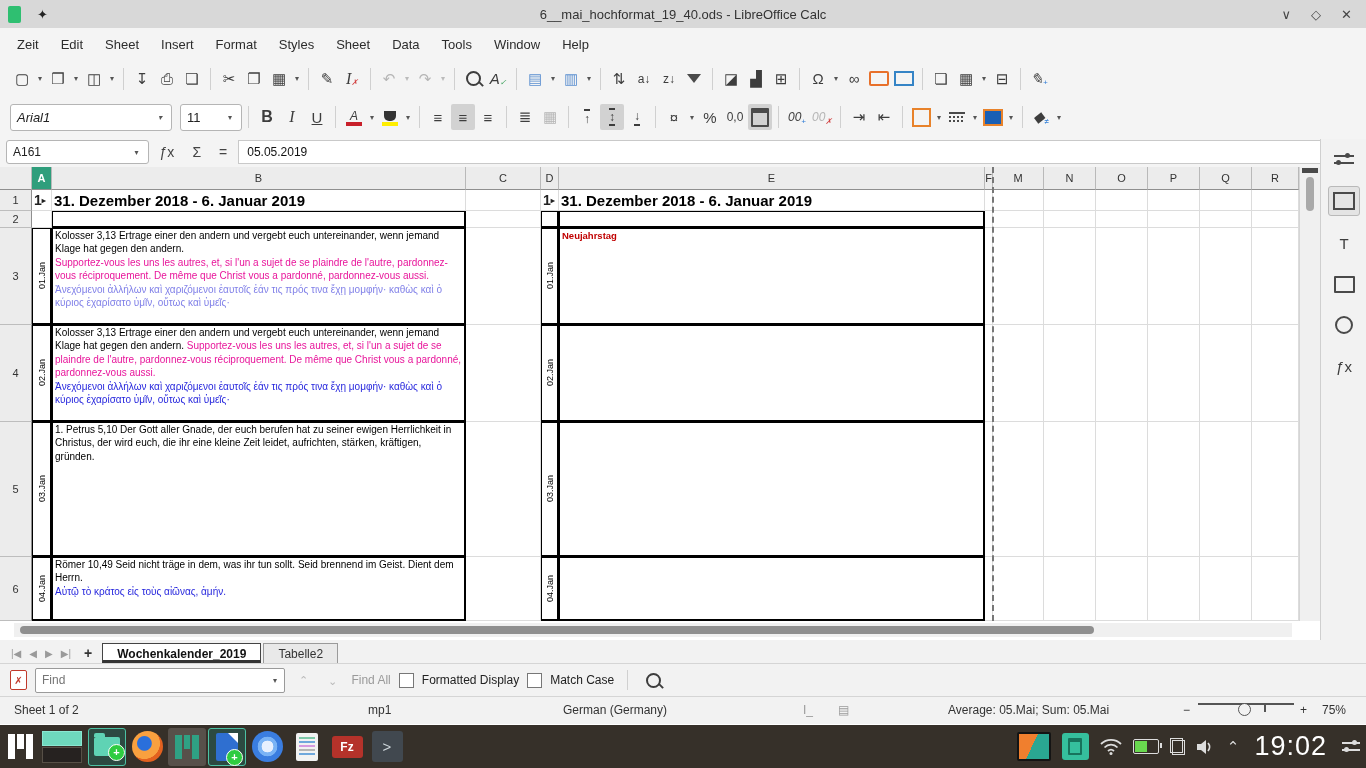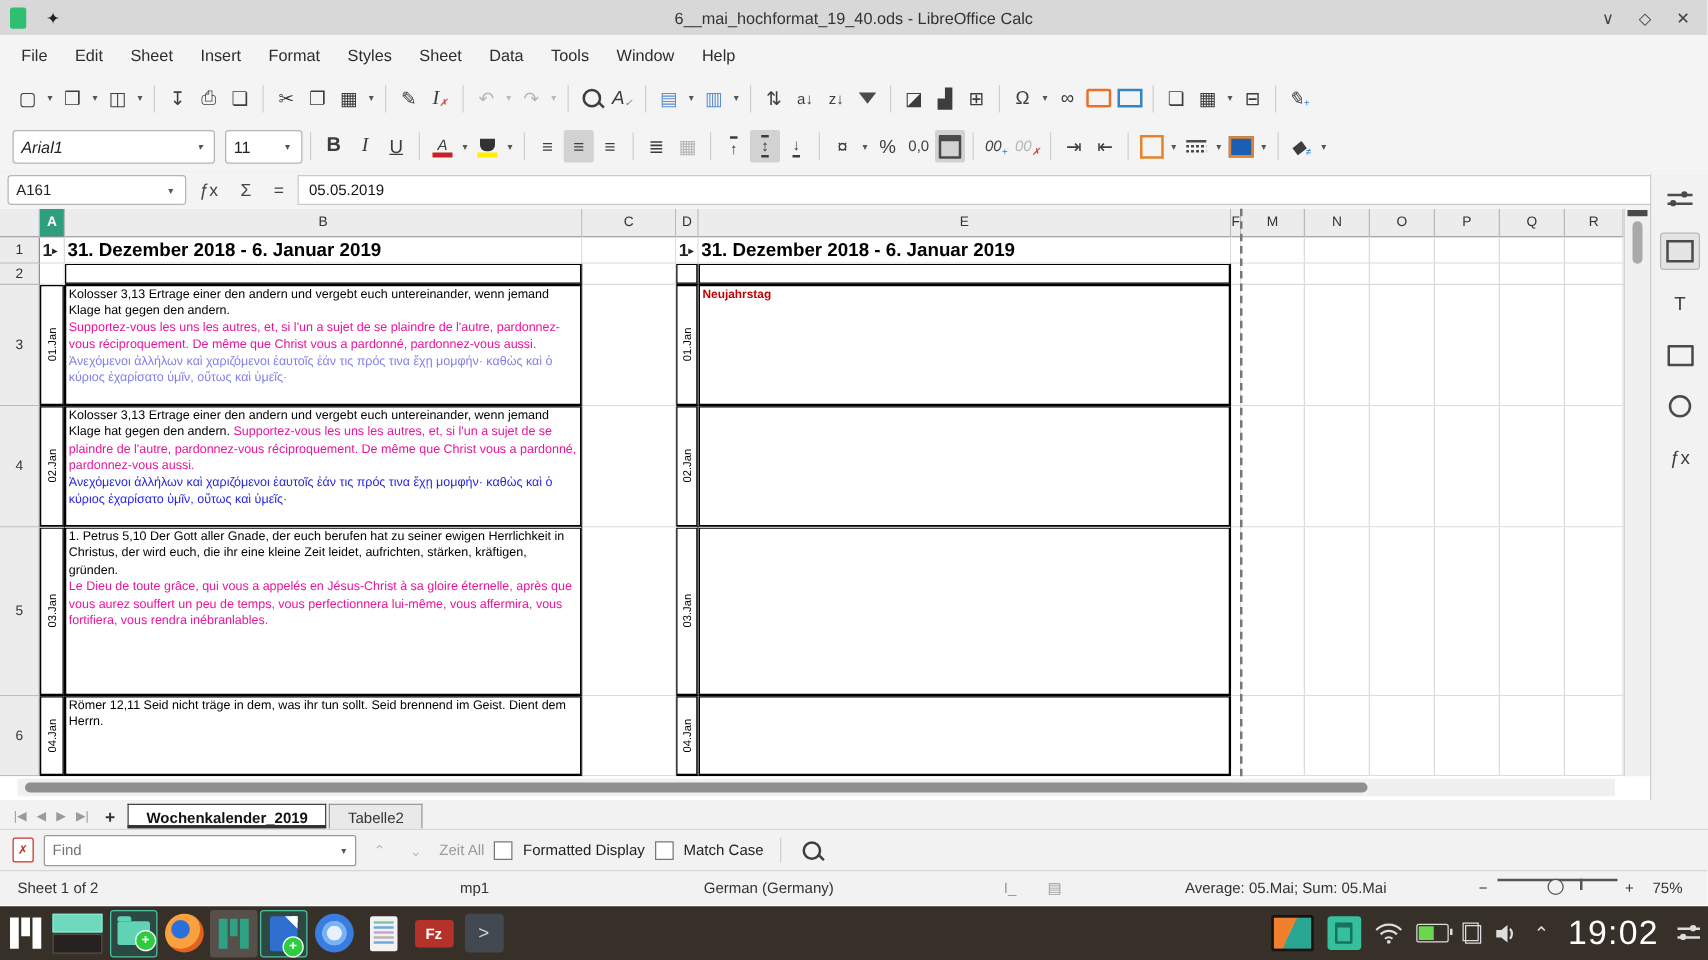--- a/index.html
+++ b/index.html
@@ -171,21 +171,21 @@
   <span class="pin">✦</span>
   <span class="wtitle">6__mai_hochformat_19_40.ods - LibreOffice Calc</span>
   <span class="wctrl">
     <span>∨</span>
     <span>◇</span>
     <span>✕</span>
   </span>
 </div>
 
 <div class="abs menubar">
-  <span class="menu-item">File</span>
+  <span class="menu-item">Zeit</span>
   <span class="menu-item">Edit</span>
   <span class="menu-item">Sheet</span>
   <span class="menu-item">Insert</span>
   <span class="menu-item">Format</span>
   <span class="menu-item">Styles</span>
   <span class="menu-item">Sheet</span>
   <span class="menu-item">Data</span>
   <span class="menu-item">Tools</span>
   <span class="menu-item">Window</span>
   <span class="menu-item">Help</span>
@@ -476,21 +476,20 @@
     <div class="cell cR"></div>
   </div>
 
   <div class="grow r5">
     <div class="rh cRH">5</div>
     <div class="cell cA bb day">
         <span>03.Jan</span>
       </div>
     <div class="cell cB bb txt">
       <span class="de blk">1. Petrus 5,10 Der Gott aller Gnade, der euch berufen hat zu seiner ewigen Herrlichkeit in Christus, der wird euch, die ihr eine kleine Zeit leidet, aufrichten, stärken, kräftigen, gründen.</span>
-      <span class="fr blk">Le Dieu de toute grâce, qui vous a appelés en Jésus-Christ à sa gloire éternelle, après que vous aurez souffert un peu de temps, vous perfectionnera lui-même, vous affermira, vous fortifiera, vous rendra inébranlables.</span>
     </div>
     <div class="cell cC"></div>
     <div class="cell cD bb day">
         <span>03.Jan</span>
       </div>
     <div class="cell cE bb"></div>
     <div class="cell cF"></div>
     <div class="cell cM"></div>
     <div class="cell cN"></div>
     <div class="cell cO"></div>
@@ -498,21 +497,22 @@
     <div class="cell cQ"></div>
     <div class="cell cR"></div>
   </div>
 
   <div class="grow r6">
     <div class="rh cRH">6</div>
     <div class="cell cA bb day">
         <span>04.Jan</span>
       </div>
     <div class="cell cB bb txt">
-      <span class="de blk">Römer 12,11 Seid nicht träge in dem, was ihr tun sollt. Seid brennend im Geist. Dient dem Herrn.</span>
+      <span class="de blk">Römer 10,49 Seid nicht träge in dem, was ihr tun sollt. Seid brennend im Geist. Dient dem Herrn.</span>
+      <span class="el blk">Αὐτῷ τὸ κράτος εἰς τοὺς αἰῶνας, ἀμήν.</span>
     </div>
     <div class="cell cC"></div>
     <div class="cell cD bb day">
         <span>04.Jan</span>
       </div>
     <div class="cell cE bb"></div>
     <div class="cell cF"></div>
     <div class="cell cM"></div>
     <div class="cell cN"></div>
     <div class="cell cO"></div>
@@ -565,21 +565,21 @@
 </div>
 
 <div class="abs findbar">
   <span class="fclose">✗</span>
   <span class="findbox">
     <input placeholder="Find" style="">
     <span class="car">▾</span>
   </span>
   <span class="chev">⌃</span>
   <span class="chev" style="transform:rotate(180deg)">⌃</span>
-  <span class="gray">Zeit All</span>
+  <span class="gray">Find All</span>
   <span class="cbx"></span>
   <span class="flabel">Formatted Display</span>
   <span class="cbx"></span>
   <span class="flabel">Match Case</span>
   <span class="sep" style="height:20px"></span>
   <span class="ic">
       <span class="mag">
         <i></i>
       </span>
     </span>

